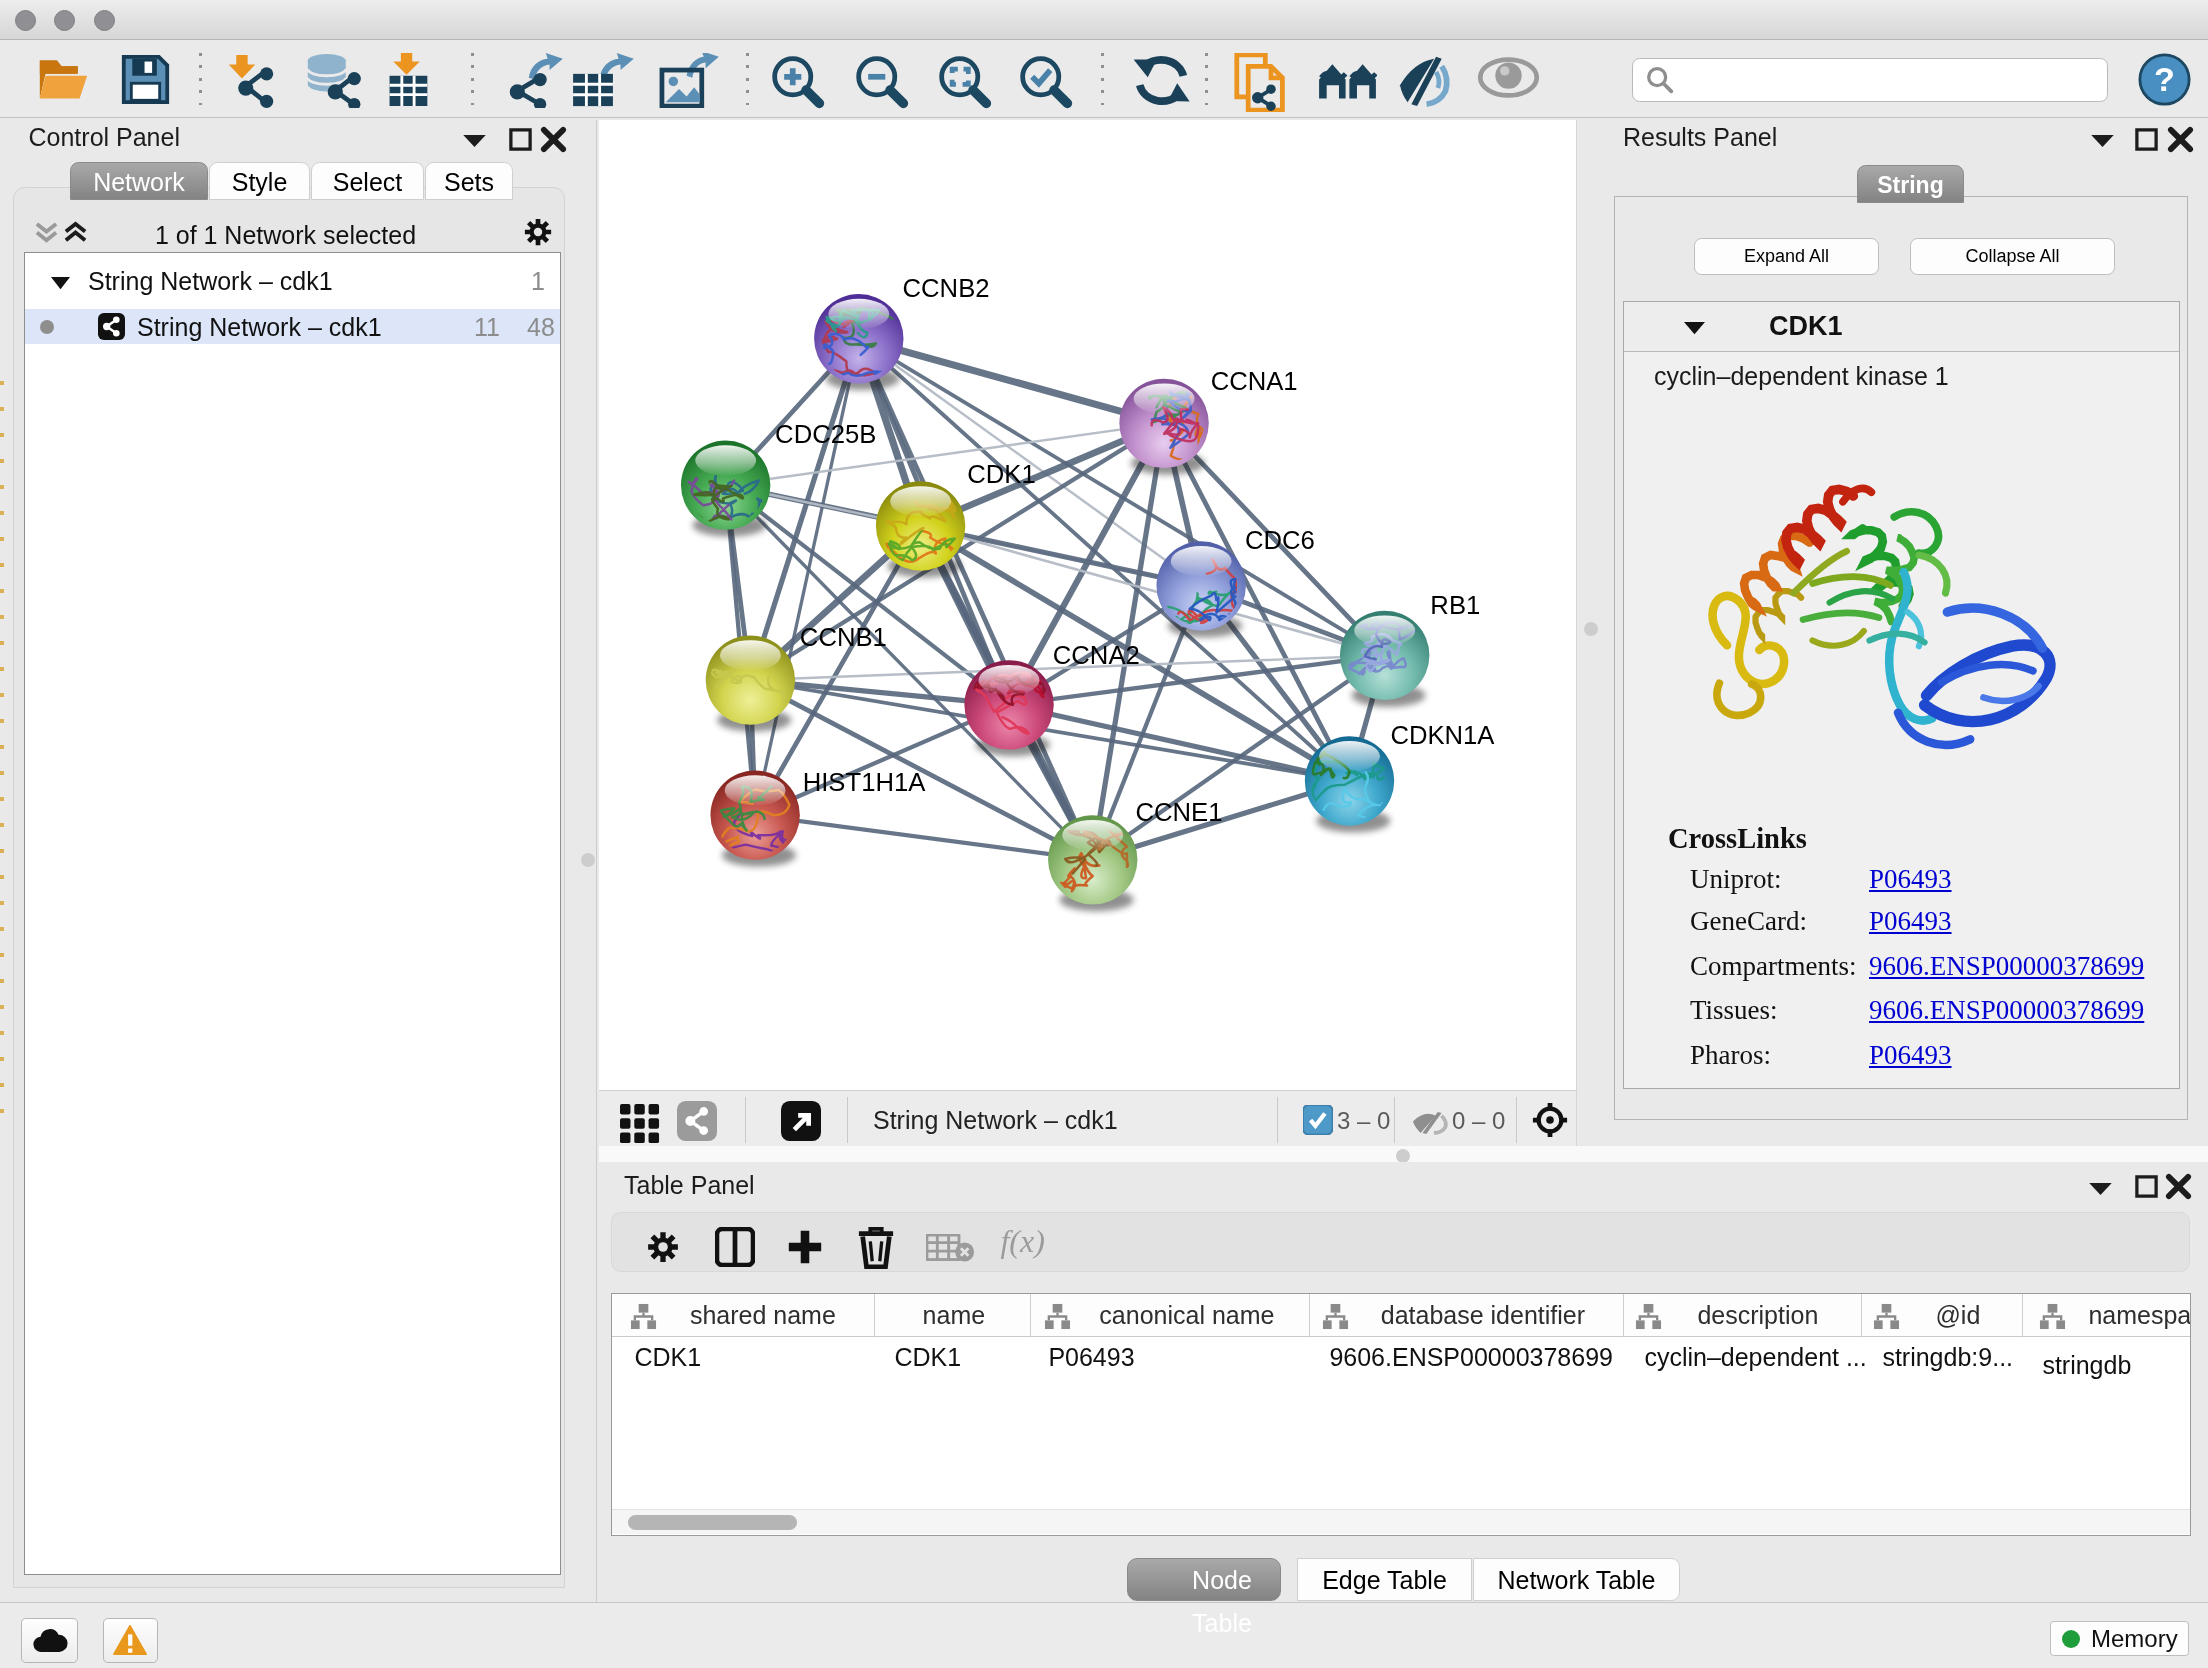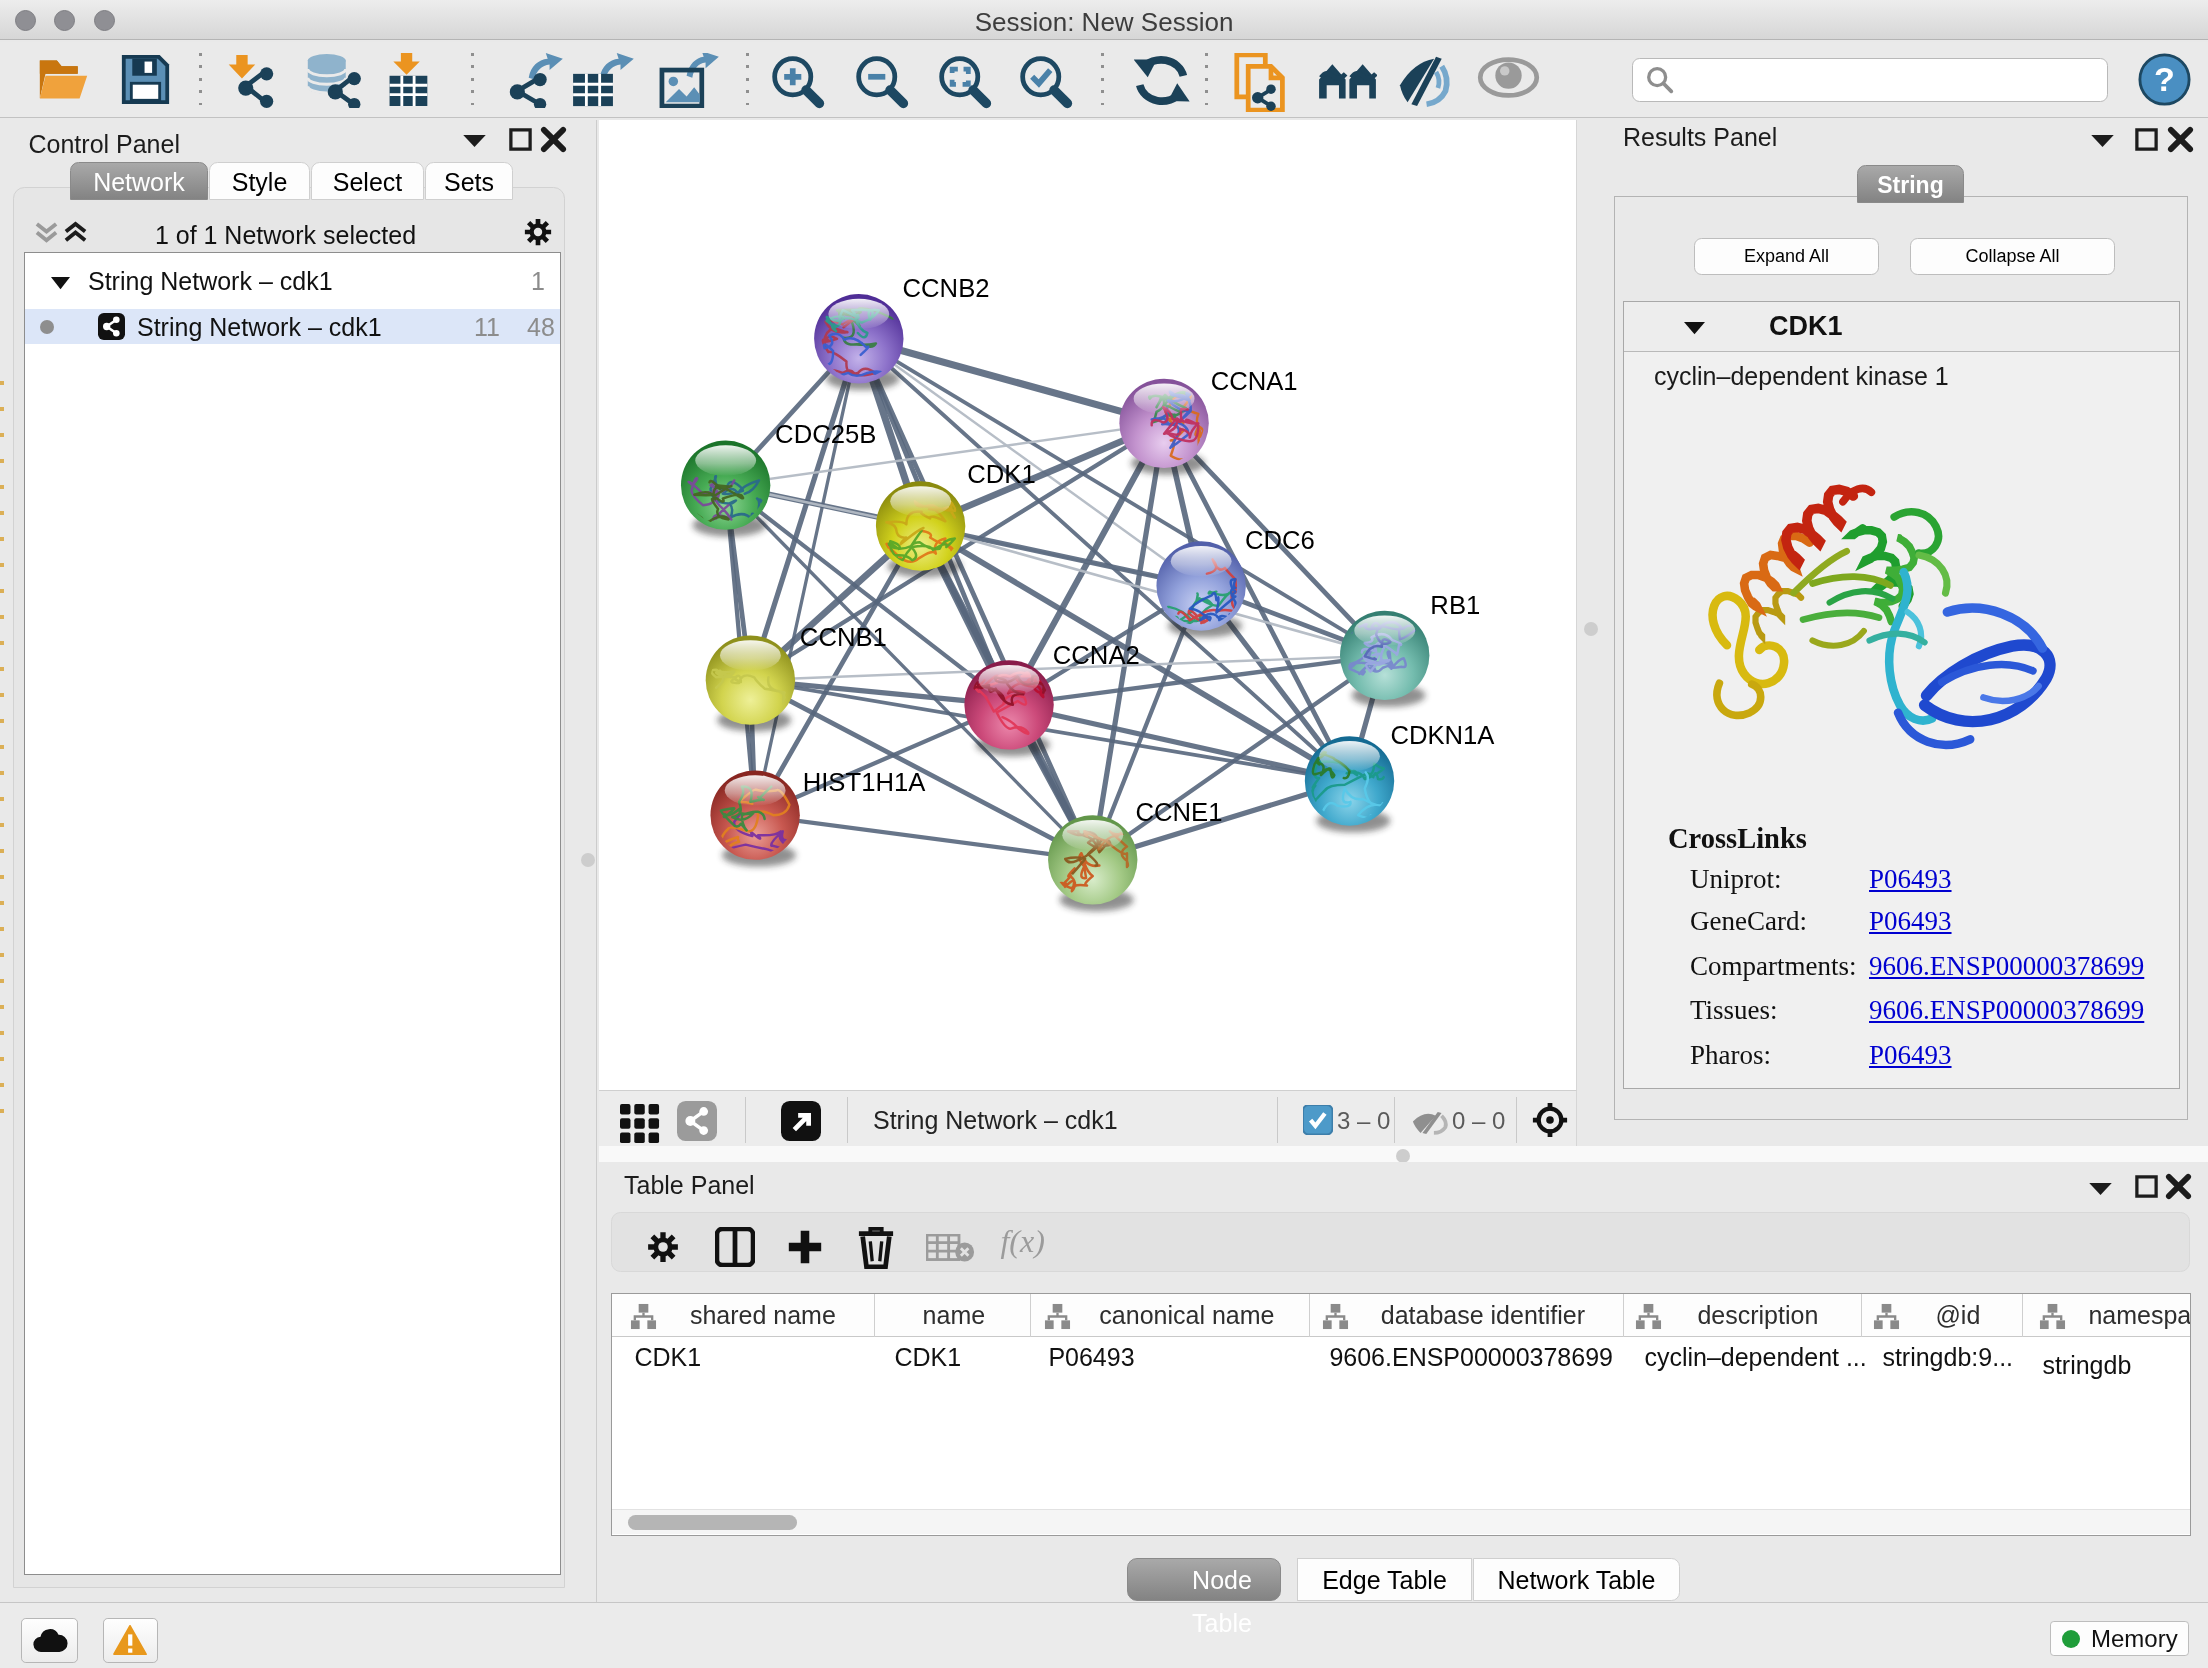--- a/index.html
+++ b/index.html
@@ -73,21 +73,20 @@
         <path d="M14 10 V14 M5 18 V14 H23 V18" stroke="#8a8a8a" stroke-width="2.4" fill="none"></path>
         <rect x="1" y="18" width="9" height="9" fill="#8a8a8a"></rect>
         <rect x="18" y="18" width="9" height="9" fill="#8a8a8a"></rect>
       </g>
     </defs>
   </svg>
   <div id="titlebar">
     <div class="tl" style="left:15px;"></div>
     <div class="tl" style="left:54px;"></div>
     <div class="tl" style="left:94px;"></div>
-    <div id="title">Session: New Session</div>
   </div>
   <div id="toolbar">
     <svg class="ticon" style="left:36px;" width="55" height="53" viewBox="0 0 58 56">
       <path d="M4 8 L22 8 L27 14 L44 14 L44 22 L4 22 Z" fill="#b06e10"></path>
       <path d="M4 8 L4 48 L10 22 L44 22 L44 14 L27 14 L22 8 Z" fill="#c9760f"></path>
       <path d="M10 24 L54 24 L46 48 L4 48 Z" fill="#f0a23c"></path>
     </svg>
     <svg class="ticon" style="left:120px;" width="51" height="53" viewBox="0 0 54 56">
       <path d="M2 2 L42 2 L52 12 L52 54 L2 54 Z" fill="#163a52"></path>
       <path d="M6 6 L40 6 L48 14 L48 50 L6 50 Z" fill="#5b8fb5"></path>
@@ -216,21 +215,21 @@
         <path d="M21 21 L29 29" stroke="#8e8e8e" stroke-width="4" stroke-linecap="round"></path>
       </svg>
     </div>
     <svg id="helpbtn" style="position:absolute;left:2138px;top:11.4px;" width="53" height="53" viewBox="0 0 56 56">
       <circle cx="28" cy="28" r="26" fill="#4a8fc2" stroke="#1d4862" stroke-width="3"></circle>
       <text x="28" y="40" font-size="36" font-weight="bold" fill="#fff" text-anchor="middle" font-family="Liberation Sans">?</text>
     </svg>
   </div>
   <div id="controlpanel">
     <div style="position:absolute;left:0;top:261px;width:3.8px;height:751px;opacity:0.85;background:repeating-linear-gradient(to bottom, #d9a53c 0, #d9a53c 3.8px, rgba(0,0,0,0) 3.8px, rgba(0,0,0,0) 26px);"></div>
-    <div class="ptitle" style="position:absolute;left:28.5px;top:10px;">Control Panel</div>
+    <div class="ptitle" style="position:absolute;left:28.5px;top:3px;">Control Panel</div>
     <svg class="wicons" style="left:462px;top:13.3px;" width="25" height="15" viewBox="0 0 26 16">
         <path d="M1 2 L25 2 L13 15 Z" fill="#1c1c1c"></path>
       </svg>
     <svg class="wicons" style="left:508px;top:6.7px;" width="25" height="25" viewBox="0 0 26 26">
         <rect x="3" y="3" width="20" height="20" fill="none" stroke="#1c1c1c" stroke-width="3.4"></rect>
       </svg>
     <svg class="wicons" style="left:540px;top:5.7px;" width="27" height="27" viewBox="0 0 28 28">
         <path d="M4 4 L24 24 M24 4 L4 24" stroke="#1c1c1c" stroke-width="6" stroke-linecap="round"></path>
       </svg>
 

